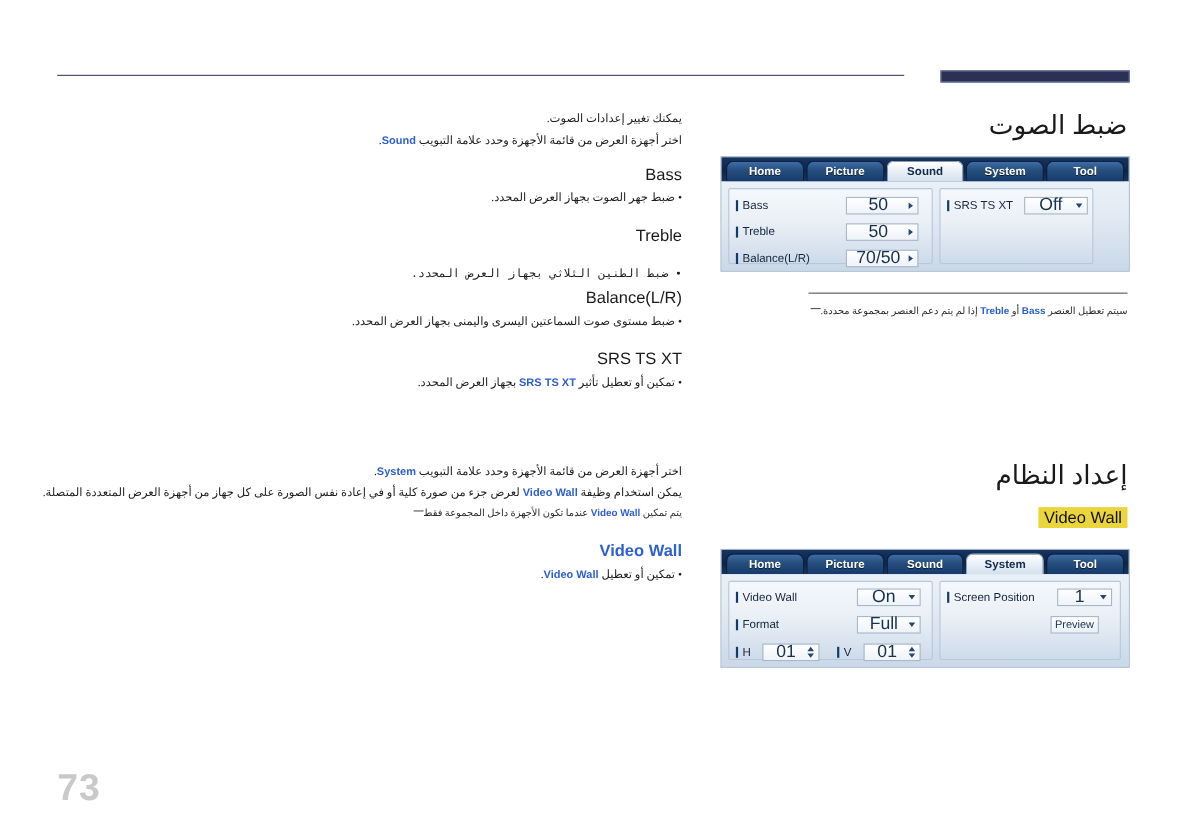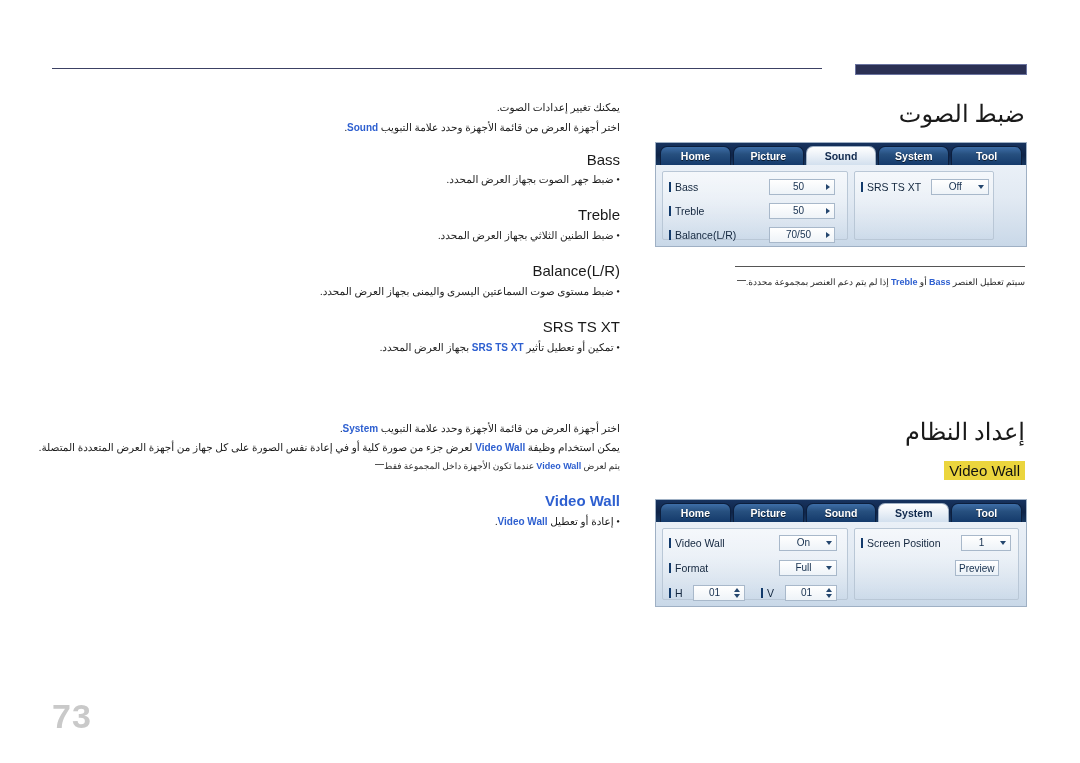--- a/index.html
+++ b/index.html
@@ -192,21 +192,21 @@
     height: 10px;
     background: #123a6b;
     margin-right: 4px;
   }
   .osd-field {
     height: 16px;
     line-height: 16px;
     border: 1px solid #a8b8ca;
     background: linear-gradient(to bottom, #ffffff, #eef3f8);
     font-family: "Liberation Sans", sans-serif;
-    font-size: 10px;
+    font-size: 16px;
     color: #16304f;
     display: flex;
     align-items: center;
     justify-content: center;
     box-sizing: border-box;
     padding: 0 4px;
   }
   .osd-field .val { flex: 1; text-align: center; }
   .arrow-r {
     width: 0; height: 0;
@@ -262,36 +262,36 @@
 <div class="hl-label">Video Wall</div>
 
 <div class="txt" style="top:101px;">يمكنك تغيير إعدادات الصوت.</div>
 
 <div class="txt" style="top:121px;"><span>اختر أجهزة العرض من قائمة الأجهزة وحدد علامة التبويب </span><span class="blue-term">Sound</span><span>.</span></div>
 
 <div class="subhead" style="top:151px; right:460px;">Bass</div>
 <div class="txt" style="top:173px;">• ضبط جهر الصوت بجهاز العرض المحدد.</div>
 
 <div class="subhead" style="top:206px; right:460px;">Treble</div>
-<div class="txt" style="top:229px;">• ضبط الطنين الثلاثي بجهاز العرض المحدد.</div>
+<div class="txt" style="top:243px;font-family:Liberation Mono, monospace;">• ضبط الطنين الثلاثي بجهاز العرض المحدد.</div>
 
 <div class="subhead" style="top:262px; right:460px;">Balance(L/R)</div>
 <div class="txt" style="top:285px;">• ضبط مستوى صوت السماعتين اليسرى واليمنى بجهاز العرض المحدد.</div>
 
 <div class="subhead" style="top:318px; right:460px;">SRS TS XT</div>
 <div class="txt" style="top:341px;"><span>• تمكين أو تعطيل تأثير </span><span class="blue-term">SRS TS XT</span><span> بجهاز العرض المحدد.</span></div>
 
 <div class="txt" style="top:422px;"><span>اختر أجهزة العرض من قائمة الأجهزة وحدد علامة التبويب </span><span class="blue-term">System</span><span>.</span></div>
 
 <div class="txt" style="top:441px;"><span>يمكن استخدام وظيفة </span><span class="blue-term">Video Wall</span><span> لعرض جزء من صورة كلية أو في إعادة نفس الصورة على كل جهاز من أجهزة العرض المتعددة المتصلة.</span></div>
 
-<div class="note" style="top:461px; right:460px;"><span>يتم لعرض </span><span class="blue-term" style="font-size:9px;">Video Wall</span><span> عندما تكون الأجهزة داخل المجموعة فقط</span><span class="dash"></span></div>
+<div class="note" style="top:461px; right:460px;"><span>يتم تمكين </span><span class="blue-term" style="font-size:9px;">Video Wall</span><span> عندما تكون الأجهزة داخل المجموعة فقط</span><span class="dash"></span></div>
 
 <div class="subhead blue" style="top:492px; right:460px;">Video Wall</div>
-<div class="txt" style="top:515px;"><span>• إعادة أو تعطيل </span><span class="blue-term">Video Wall</span><span>.</span></div>
+<div class="txt" style="top:515px;"><span>• تمكين أو تعطيل </span><span class="blue-term">Video Wall</span><span>.</span></div>
 
 <div class="osd" style="left:655px; top:142px; width:372px; height:105px;">
   <div class="osd-tabs">
     <div class="osd-tab">Home</div>
     <div class="osd-tab">Picture</div>
     <div class="osd-tab active">Sound</div>
     <div class="osd-tab">System</div>
     <div class="osd-tab">Tool</div>
   </div>
   <div class="osd-body">

